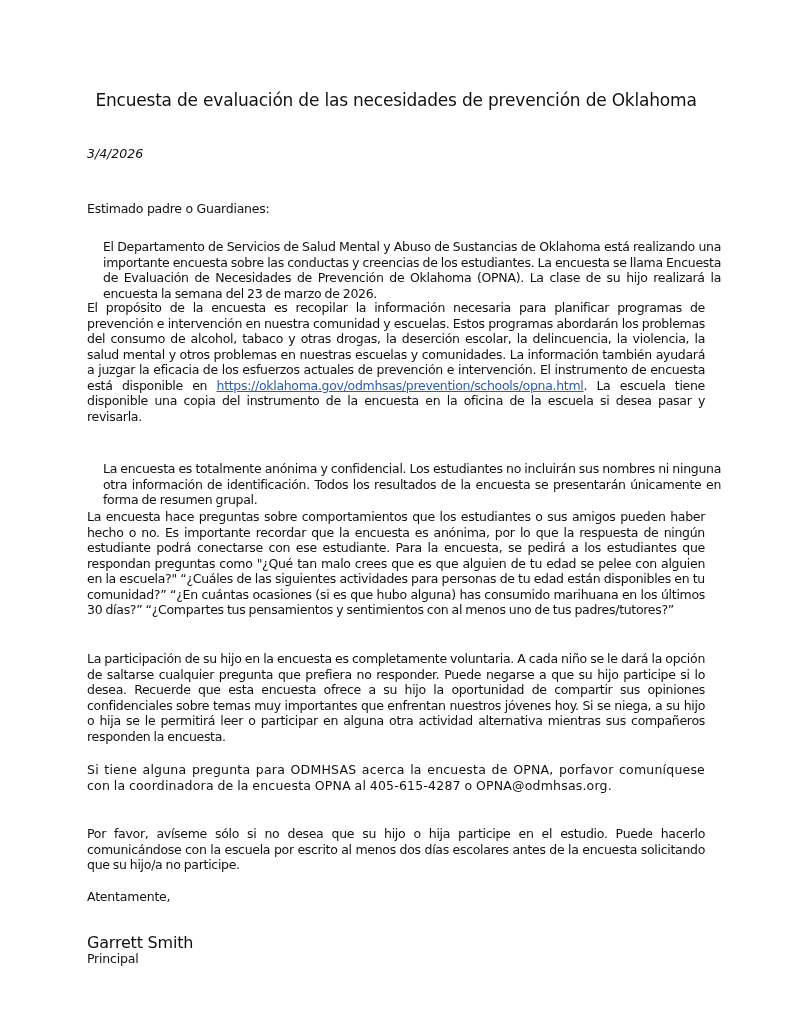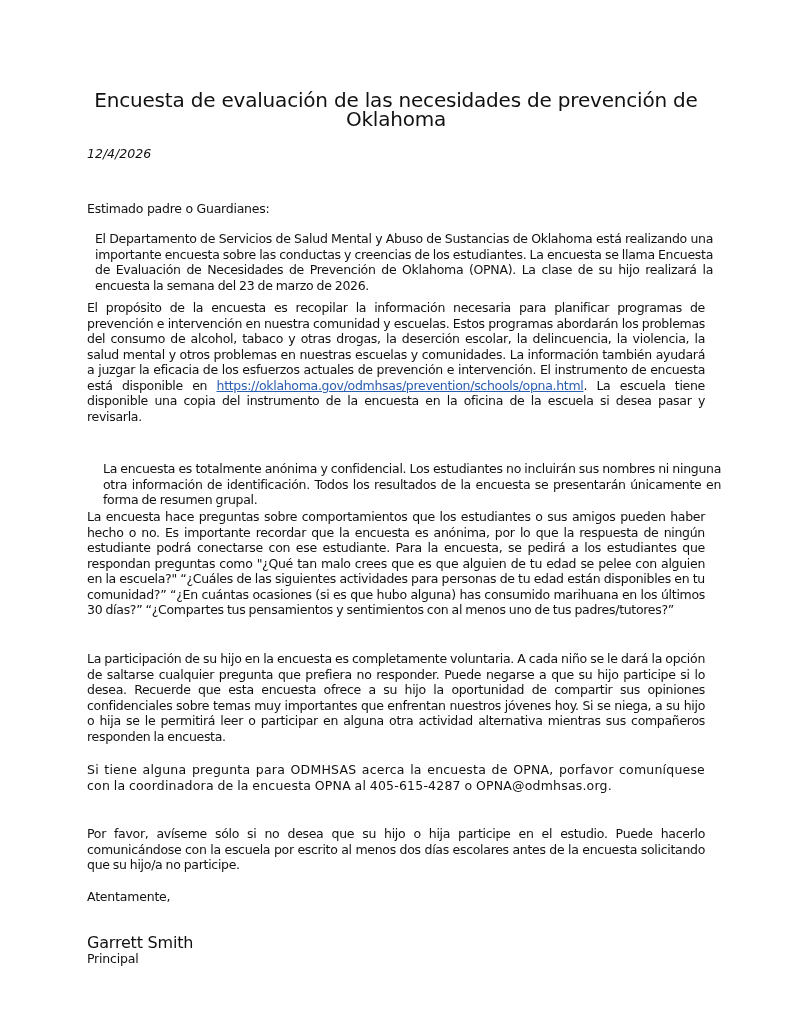--- a/index.html
+++ b/index.html
@@ -20,21 +20,21 @@
       left: 87px;
       top: 0;
       width: 618px;
     }
     .title-block {
       position: absolute;
       top: 91px;
       left: 0;
       width: 618px;
       text-align: center;
-      font-size: 20px;
+      font-size: 17px;
       line-height: 19px;
       letter-spacing: -0.2px;
     }
     .title-line { display: block; }
     .date {
       position: absolute;
       top: 146px;
       left: 0;
       font-style: italic;
       font-size: 12.5px;
@@ -95,25 +95,25 @@
   </style>
 </head>
 <body>
 
 <div class="page">
 
   <div class="title-block">
     <span class="title-line">Encuesta de evaluación de las necesidades de prevención de Oklahoma</span>
   </div>
 
-  <div class="date">12/4/2026</div>
+  <div class="date">3/4/2026</div>
 
   <div class="greeting">Estimado padre o Guardianes:</div>
 
-  <p class="para p1" style="margin:8px;">El Departamento de Servicios de Salud Mental y Abuso de Sustancias de Oklahoma está realizando una importante encuesta sobre las conductas y creencias de los estudiantes. La encuesta se llama Encuesta de Evaluación de Necesidades de Prevención de Oklahoma (OPNA). La clase de su hijo realizará la encuesta la semana del 23 de marzo de 2026.</p>
+  <p class="para p1" style="margin:16px;">El Departamento de Servicios de Salud Mental y Abuso de Sustancias de Oklahoma está realizando una importante encuesta sobre las conductas y creencias de los estudiantes. La encuesta se llama Encuesta de Evaluación de Necesidades de Prevención de Oklahoma (OPNA). La clase de su hijo realizará la encuesta la semana del 23 de marzo de 2026.</p>
 
   <p class="para p2" style="margin:0;"><span>El propósito de la encuesta es recopilar la información necesaria para planificar programas de prevención e intervención en nuestra comunidad y escuelas. Estos programas abordarán los problemas del consumo de alcohol, tabaco y otras drogas, la deserción escolar, la delincuencia, la violencia, la salud mental y otros problemas en nuestras escuelas y comunidades. La información también ayudará a juzgar la eficacia de los esfuerzos actuales de prevención e intervención. El instrumento de encuesta está disponible en </span><a class="link" href="#">https://oklahoma.gov/odmhsas/prevention/schools/opna.html</a><span>. La escuela tiene disponible una copia del instrumento de la encuesta en la oficina de la escuela si desea pasar y revisarla.</span></p>
 
   <p class="para p3" style="margin:16px;">La encuesta es totalmente anónima y confidencial. Los estudiantes no incluirán sus nombres ni ninguna otra información de identificación. Todos los resultados de la encuesta se presentarán únicamente en forma de resumen grupal.</p>
 
   <p class="para p4" style="margin:0;">La encuesta hace preguntas sobre comportamientos que los estudiantes o sus amigos pueden haber hecho o no. Es importante recordar que la encuesta es anónima, por lo que la respuesta de ningún estudiante podrá conectarse con ese estudiante. Para la encuesta, se pedirá a los estudiantes que respondan preguntas como "¿Qué tan malo crees que es que alguien de tu edad se pelee con alguien en la escuela?" “¿Cuáles de las siguientes actividades para personas de tu edad están disponibles en tu comunidad?” “¿En cuántas ocasiones (si es que hubo alguna) has consumido marihuana en los últimos 30 días?” “¿Compartes tus pensamientos y sentimientos con al menos uno de tus padres/tutores?”</p>
 
   <p class="para p5" style="margin:0;">La participación de su hijo en la encuesta es completamente voluntaria. A cada niño se le dará la opción de saltarse cualquier pregunta que prefiera no responder. Puede negarse a que su hijo participe si lo desea. Recuerde que esta encuesta ofrece a su hijo la oportunidad de compartir sus opiniones confidenciales sobre temas muy importantes que enfrentan nuestros jóvenes hoy. Si se niega, a su hijo o hija se le permitirá leer o participar en alguna otra actividad alternativa mientras sus compañeros responden la encuesta.</p>
 
   <p class="para p6" style="margin:0;">Si tiene alguna pregunta para ODMHSAS acerca la encuesta de OPNA, porfavor comuníquese con la coordinadora de la encuesta OPNA al 405-615-4287 o OPNA@odmhsas.org.</p>

